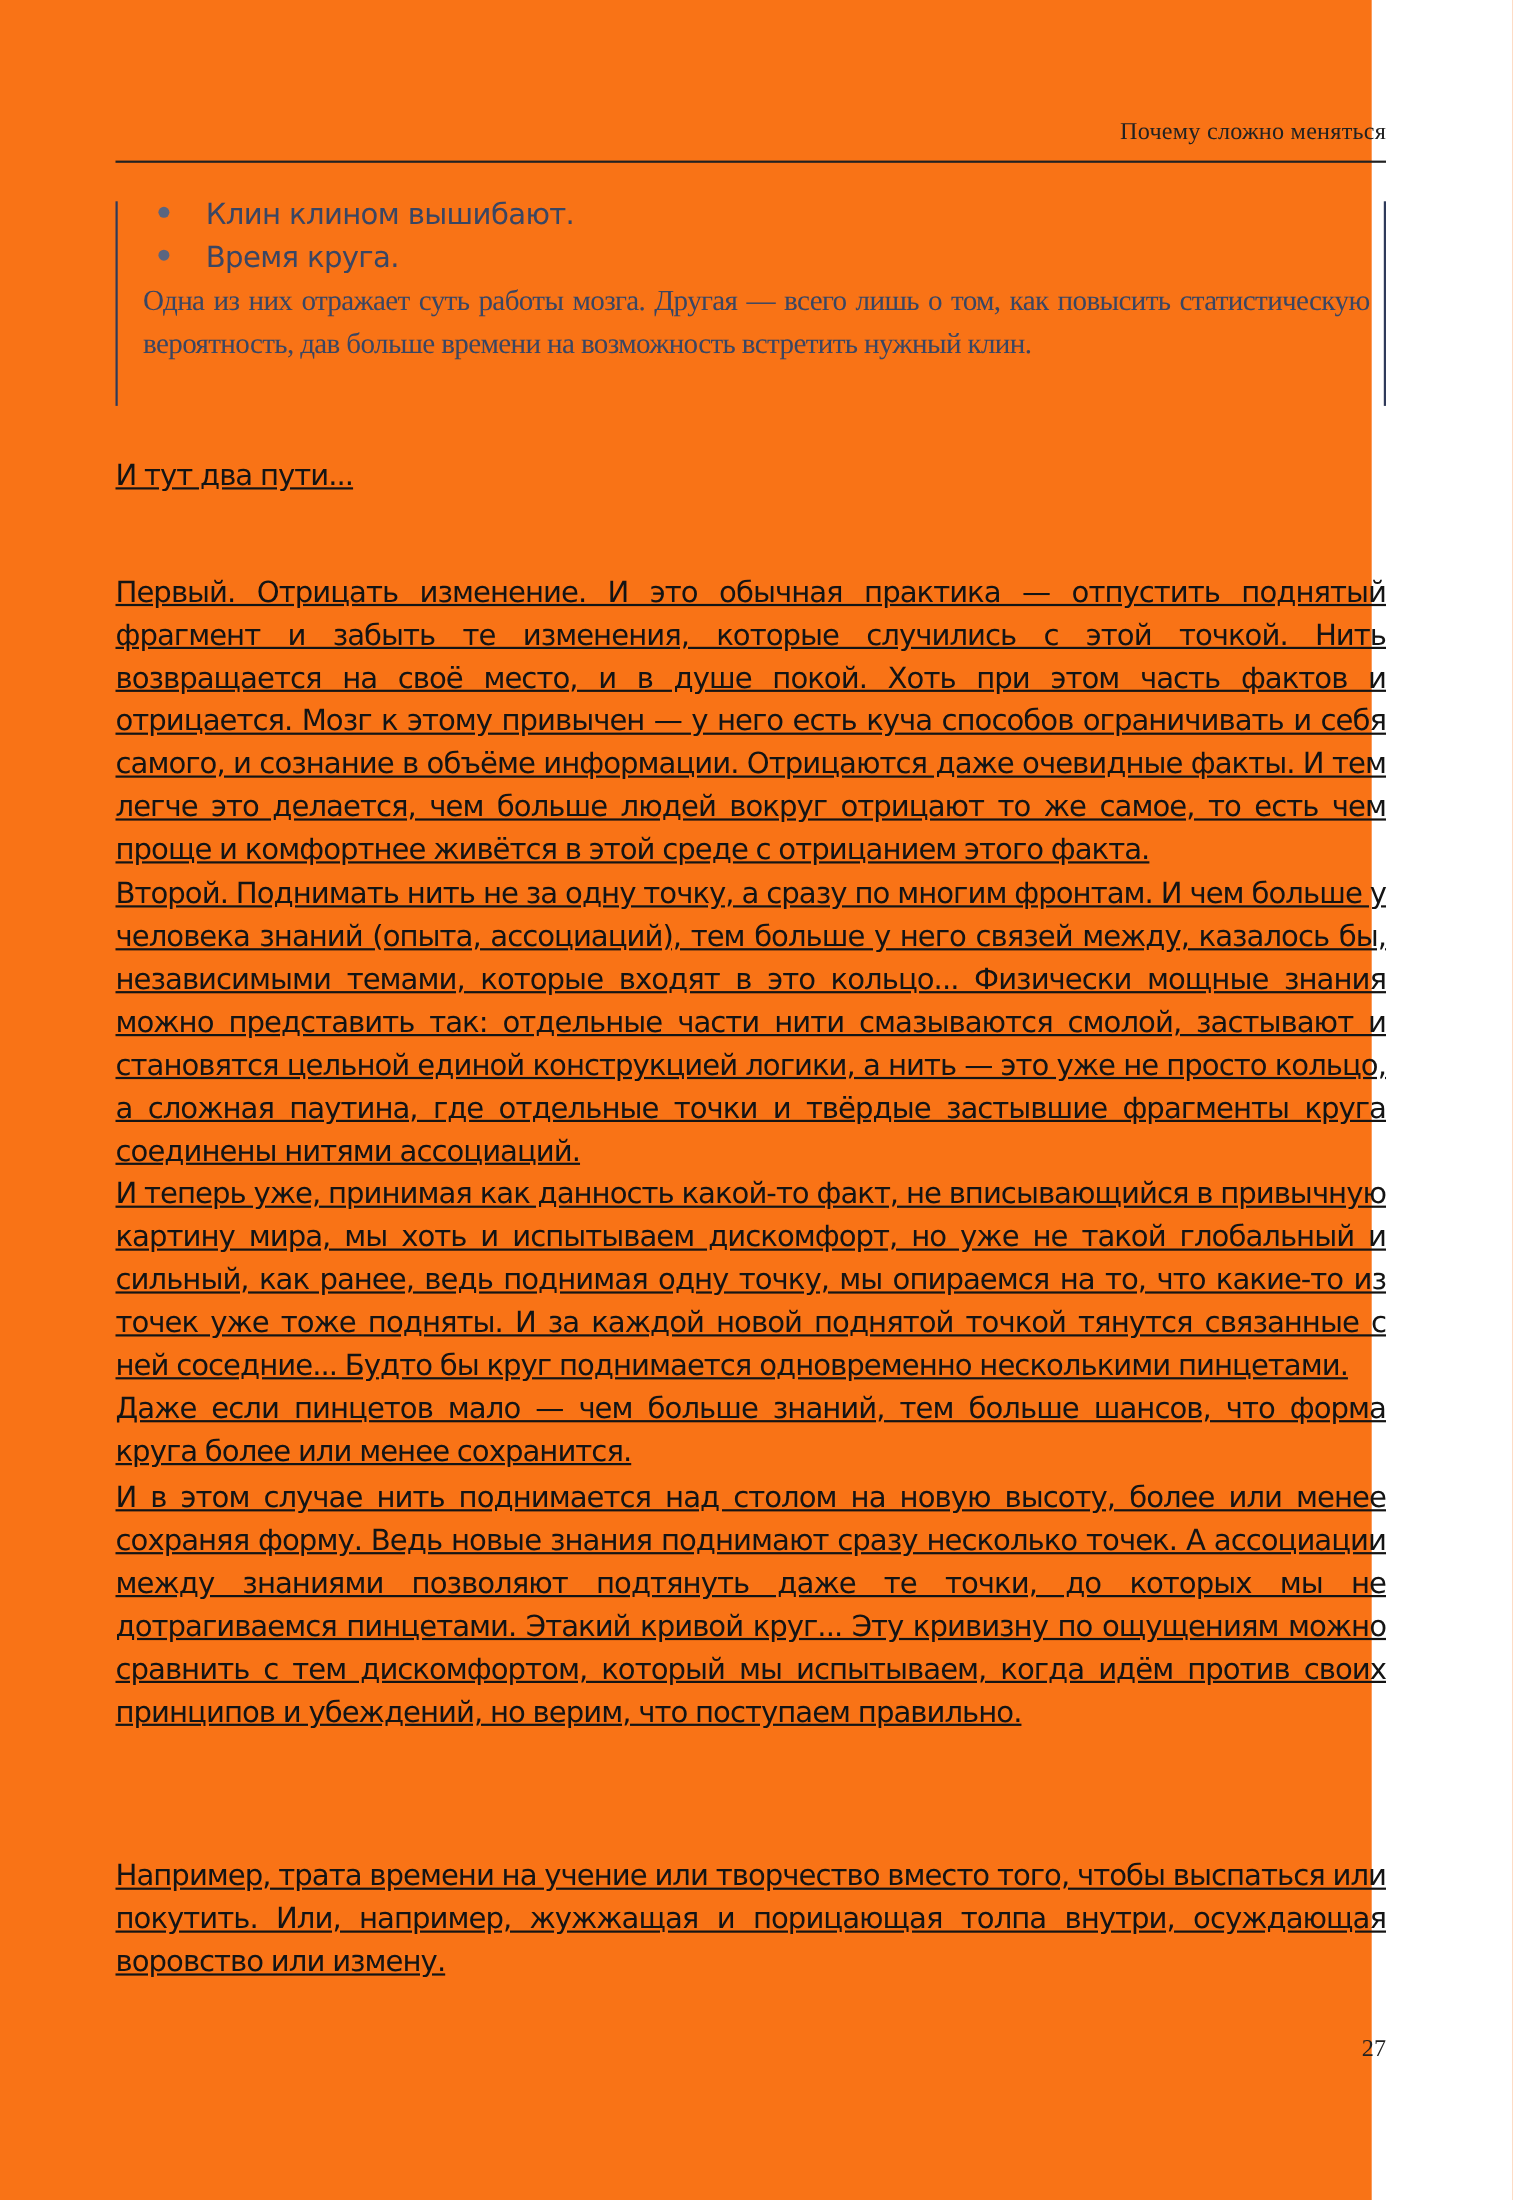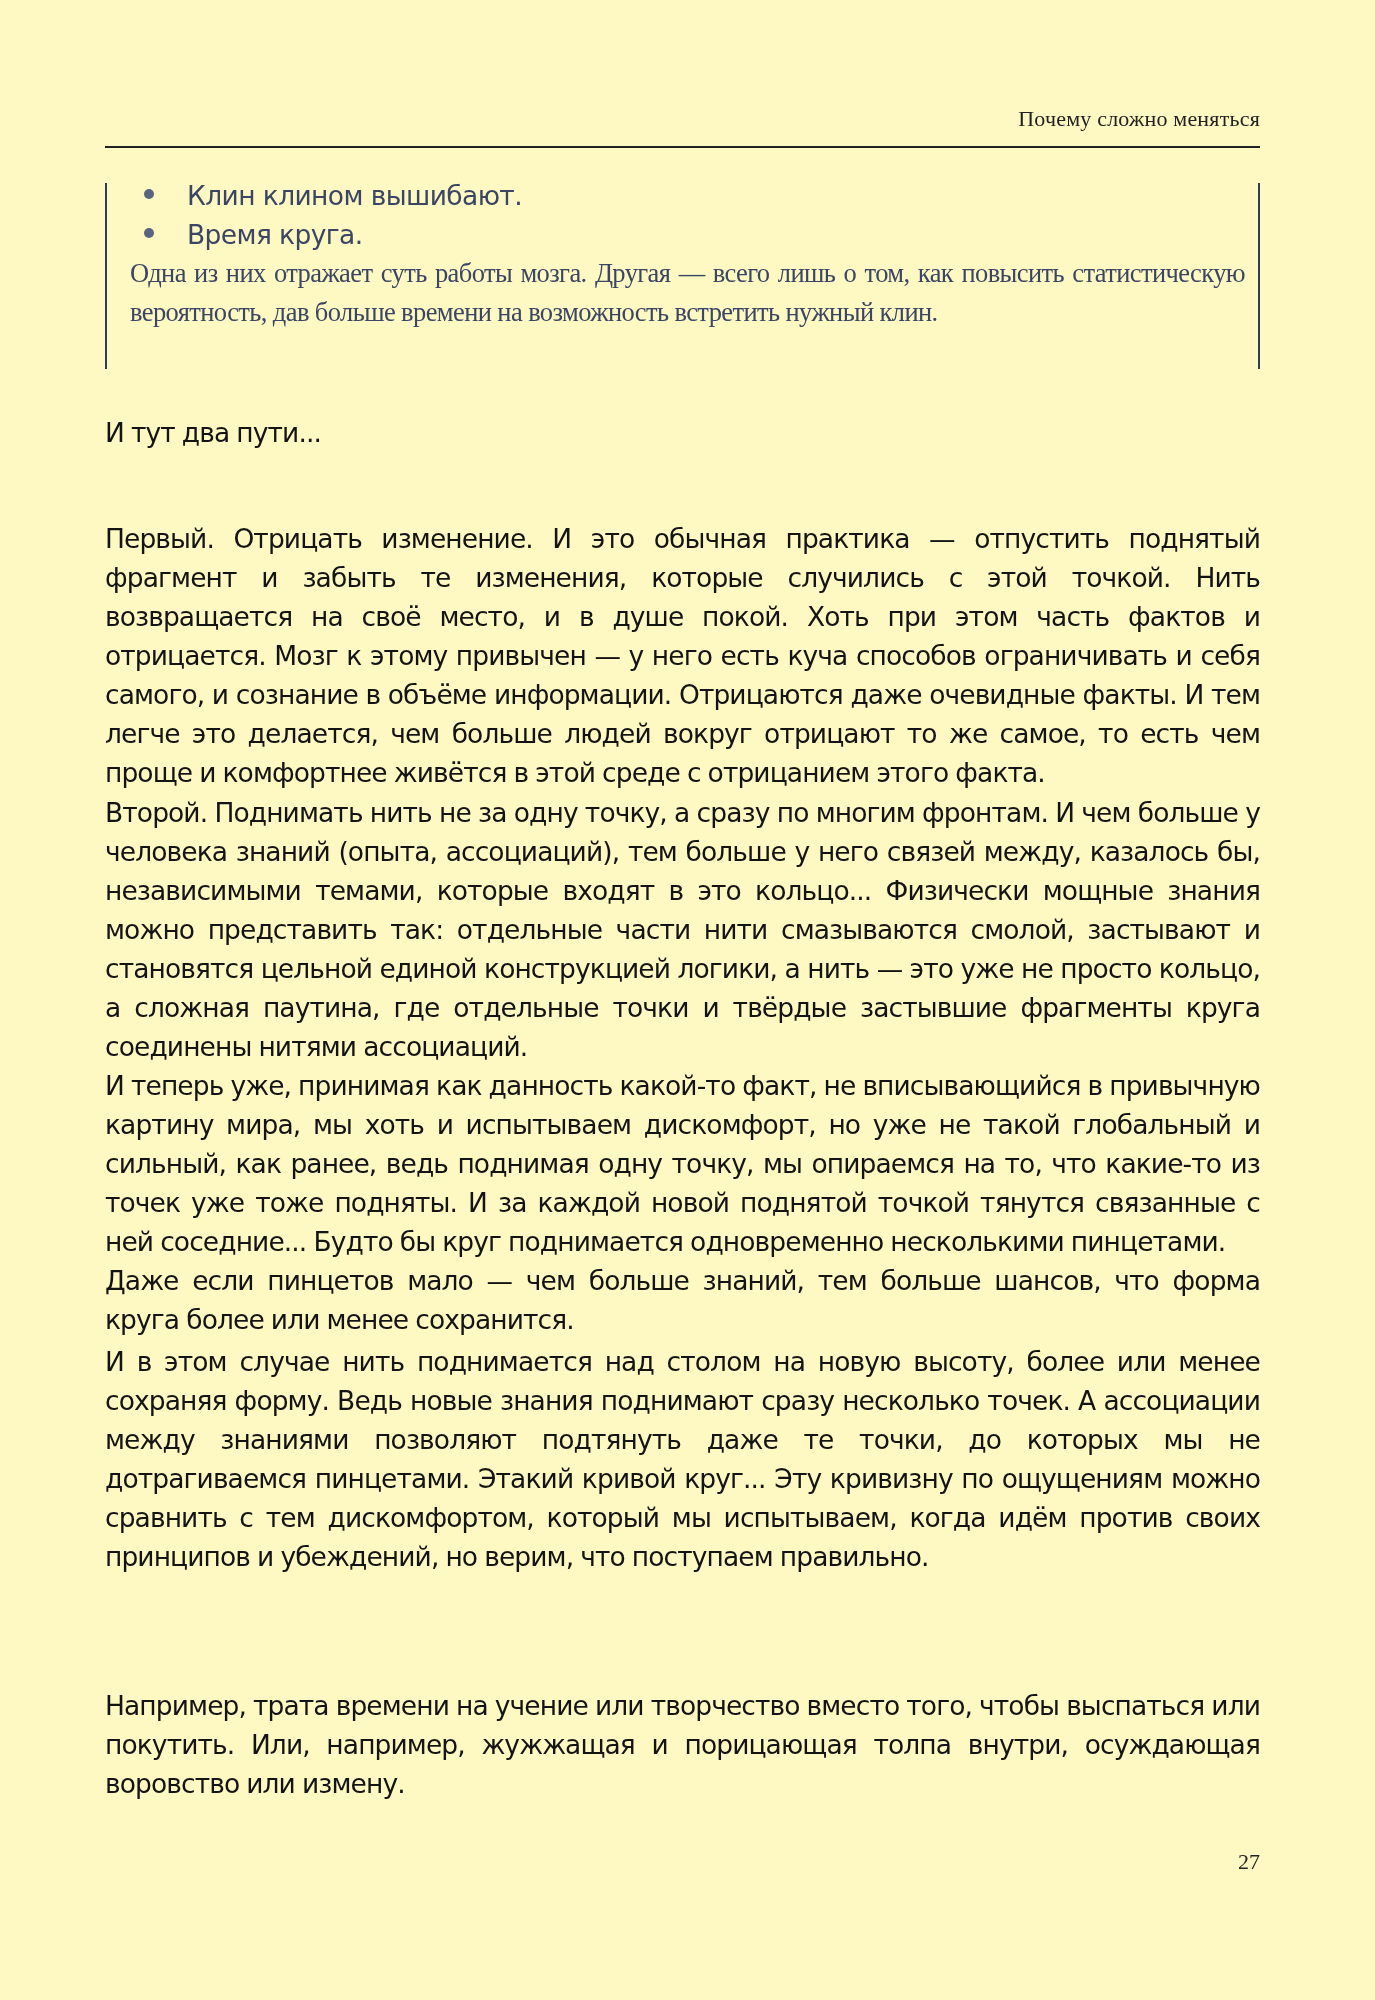--- a/index.html
+++ b/index.html
@@ -10,23 +10,23 @@
     body {
       width: 1375px;
       height: 2000px;
       position: relative;
       overflow: hidden;
       color: #1a1a1a;
     }
     .page {
       position: absolute;
       left: 0; top: 0;
-      width: 1375px;
+      width: 1247px;
       height: 2000px;
-      background: #fef9c3;
+      background: #f97316;
     }
     .running-header {
       position: absolute;
       left: 105px;
       top: 106px;
       width: 1155px;
       text-align: right;
       font-family: "Liberation Serif", "DejaVu Serif", serif;
       font-size: 22px;
       color: #222;
@@ -98,20 +98,21 @@
       position: absolute;
       left: 105px;
       width: 1155px;
       font-family: "DejaVu Sans", sans-serif;
       font-size: 26.5px;
       line-height: 39px;
       color: #141414;
       text-align: justify;
       letter-spacing: -0.9px;
       word-spacing: -0.5px;
+      text-decoration: underline;
     }
     .body-text p {
       margin: 0;
       text-align: justify;
     }
     .page-number {
       position: absolute;
       left: 1200px;
       top: 1849px;
       width: 60px;

